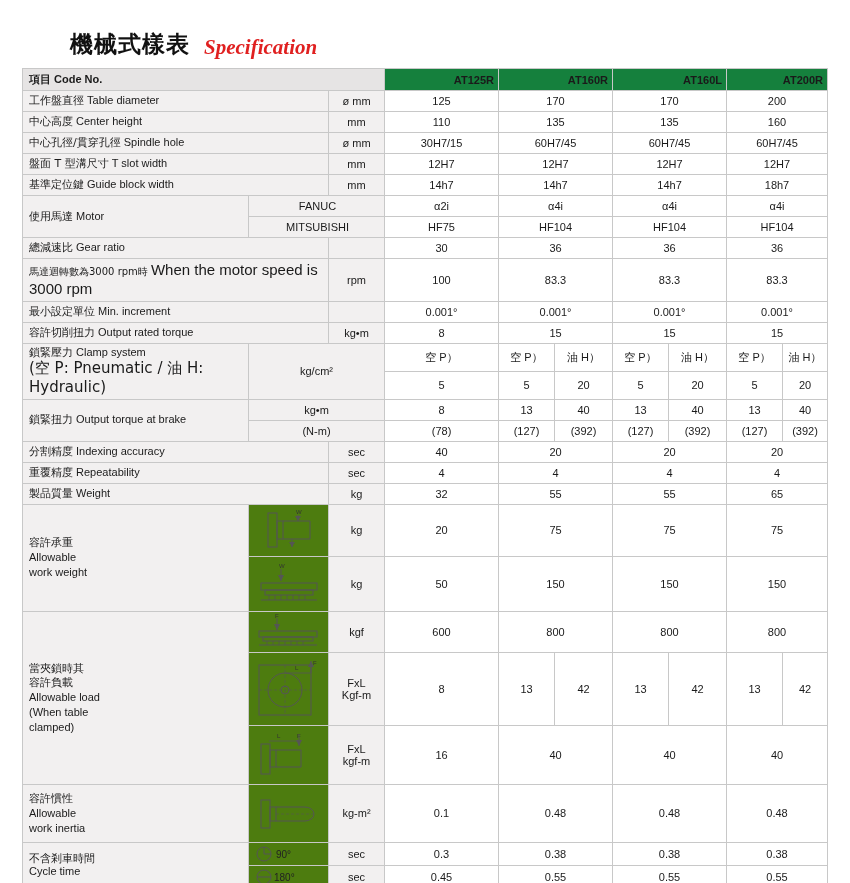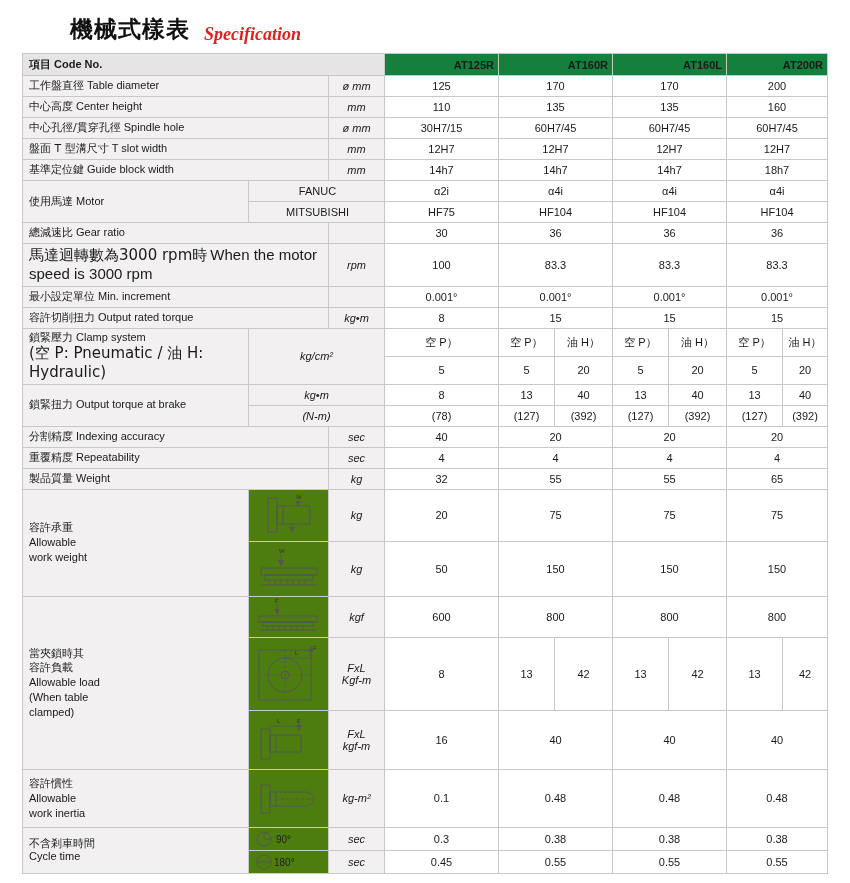--- a/index.html
+++ b/index.html
@@ -3,37 +3,37 @@
 <meta charset="utf-8">
 <style>
   * { box-sizing: border-box; }
   html, body {
     margin: 0; padding: 0;
     width: 850px; height: 883px;
     background: #ffffff;
     font-family: "Liberation Sans", sans-serif;
     color: #1a1a1a;
   }
-  .page { position: relative; width: 850px; height: 758px; padding: 14px 22px 0 22px; }
+  .page { position: relative; width: 850px; height: 758px; padding: 29px 22px 0 22px; }
 
   .title-row { display: flex; align-items: flex-end; gap: 14px; padding-left: 48px; margin-bottom: 8px; }
   .title-cjk { font-size: 23px; font-weight: bold; letter-spacing: 1px; color: #111; font-family: "DejaVu Sans", sans-serif; }
-  .title-en { font-size: 18px; font-weight: bold; font-style: italic; color: #e02020; font-family: "Liberation Serif", serif; }
+  .title-en { font-size: 21px; font-weight: bold; font-style: italic; color: #e02020; font-family: "Liberation Serif", serif; }
 
   table.spec { border-collapse: collapse; width: 806px; table-layout: fixed; }
   table.spec td { border: 1px solid #c8c8c8; font-size: 11px; padding: 2px 4px; vertical-align: middle; }
 
   .lbl { background: #f2f0f0; padding-left: 6px !important; font-size: 11.5px; line-height: 1.25; }
   .lbl .cjk { font-family: "DejaVu Sans", sans-serif; }
-  .unit { background: #f2f0f0; text-align: center; font-size: 10.5px; white-space: nowrap; font-style: italic; }
+  .unit { background: #f2f0f0; text-align: center; font-size: 10.5px; white-space: nowrap; }
   .hdr { background: #15803d; text-align: right; font-weight: bold; font-size: 12px; height: 22px; }
   .hdr-lbl { background: #e6e4e4; font-weight: bold; font-size: 12px; padding-left: 6px !important; }
   .val { text-align: center; font-size: 11.5px; height: 21px; }
   .sub { background: #f2f0f0; font-size: 10.5px; padding-left: 6px !important; text-align: center; }
-  .small { font-size: 15px; }
+  .small { font-size: 10px; }
   .tiny { font-size: 15px; }
   .figcell { background: #4d7c0f; text-align: center; padding: 2px 0 !important; }
   .figcell svg { display: block; margin: 0 auto; }
   .lbl-tall { background:#f2f0f0; padding-left: 6px !important; font-size: 11.5px; line-height: 1.35; vertical-align: middle; }
 </style>
 </head>
 <body>
 
 <div class="page">
 

